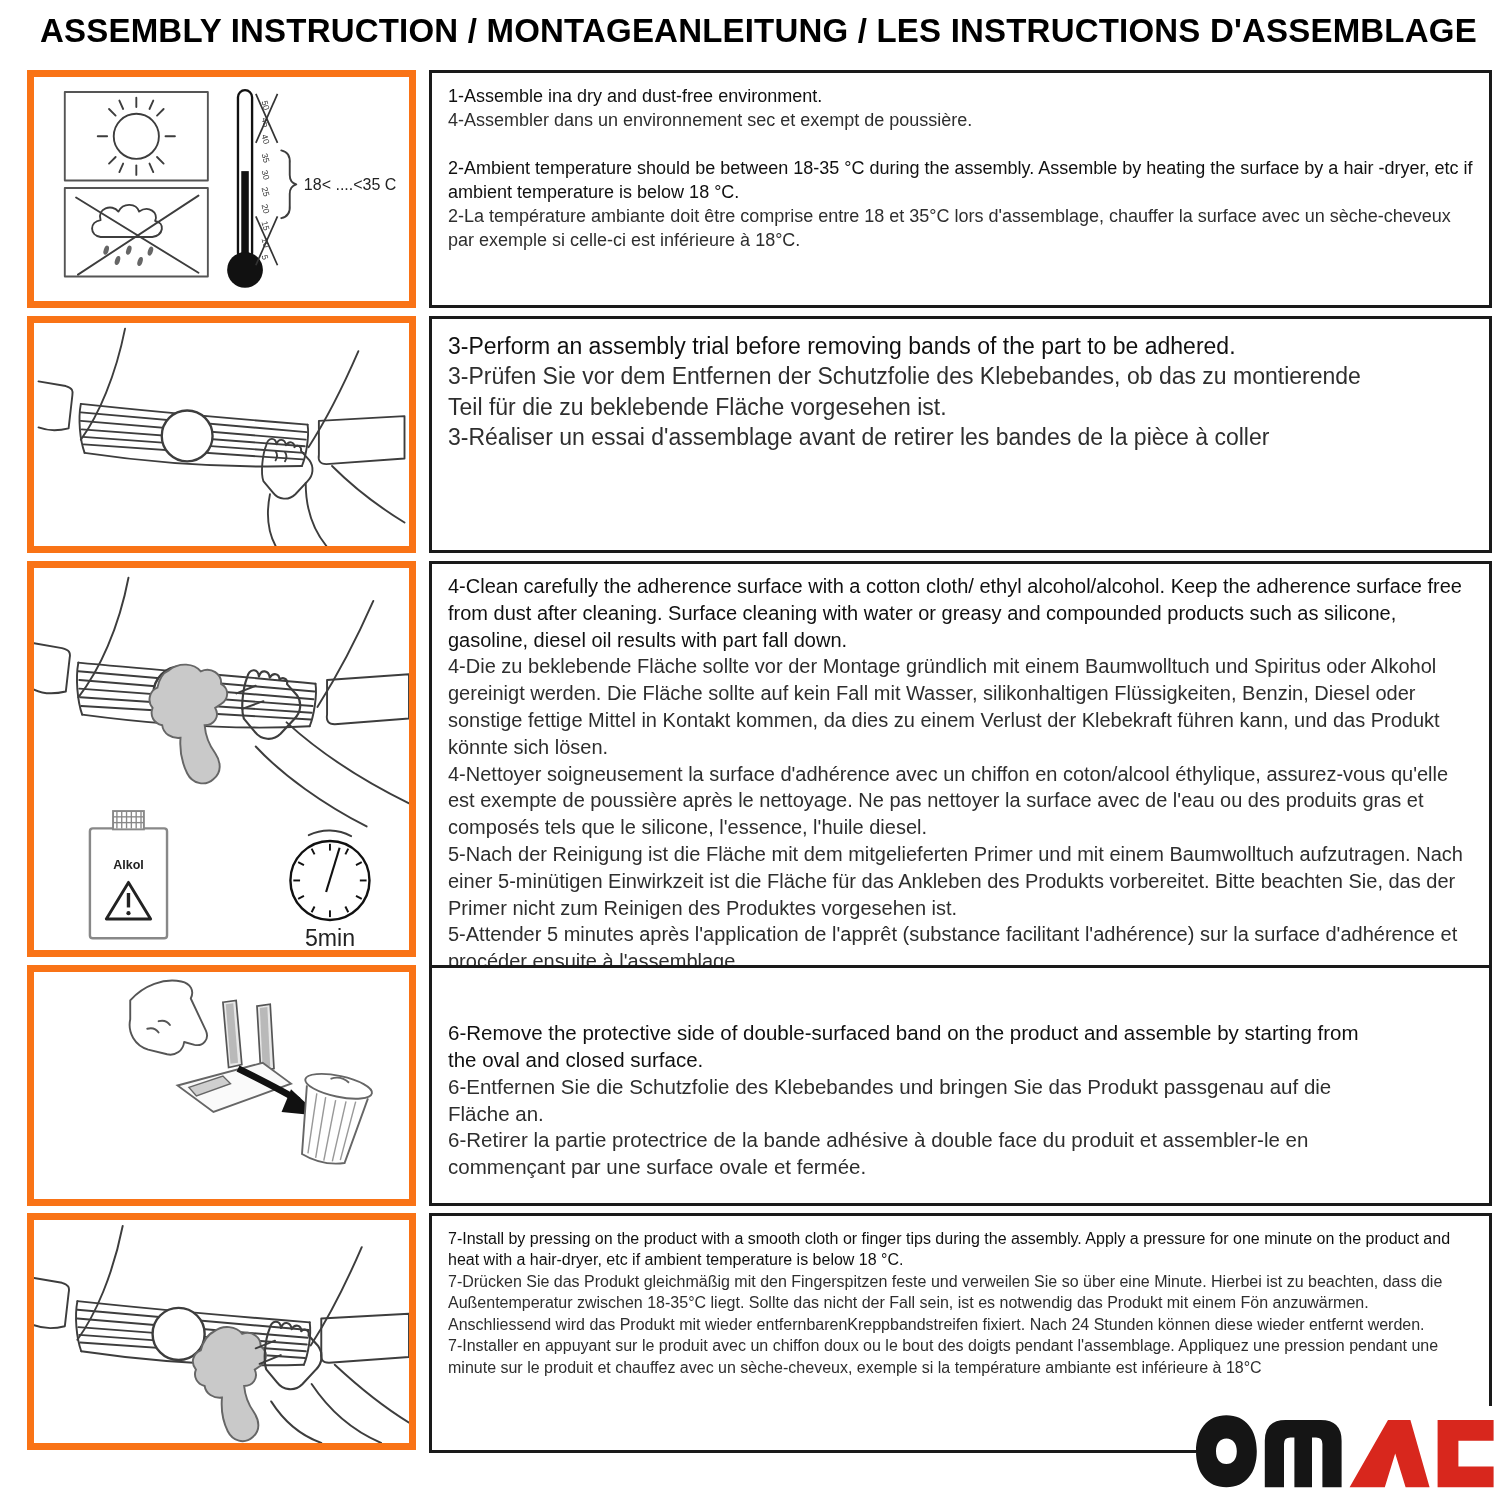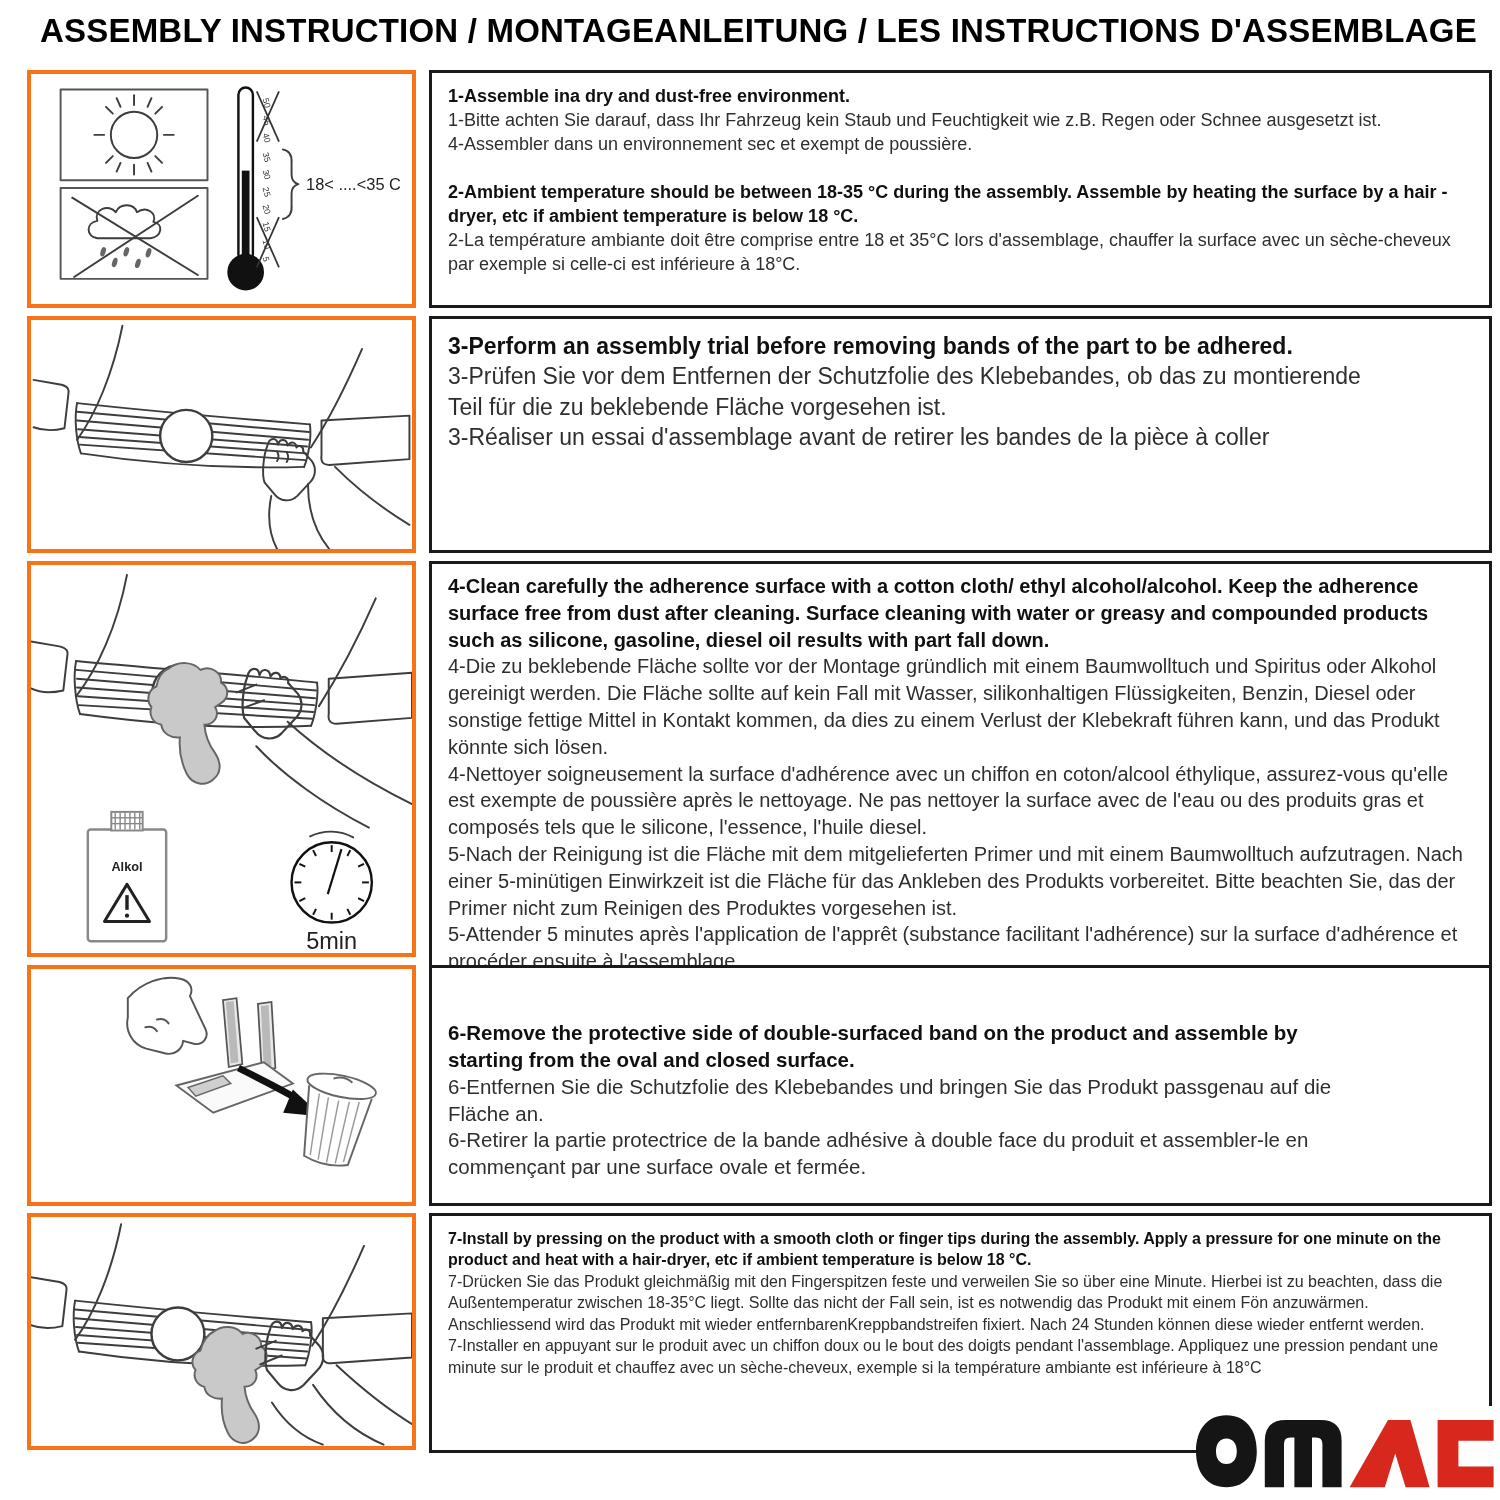--- a/index.html
+++ b/index.html
@@ -1,26 +1,26 @@
 <!DOCTYPE html>
 <html><head>
 <meta charset="utf-8">
 <style>
   html,body{margin:0;padding:0;background:#fff;}
   .page{position:relative;width:1500px;height:1500px;background:#fff;overflow:hidden;
         font-family:"Liberation Sans",sans-serif;}
   .title{position:absolute;left:40px;top:12px;font-size:33px;font-weight:bold;
          color:#000000;letter-spacing:.2px;white-space:nowrap;}
   .illus{position:absolute;left:27px;width:389px;background:#fff;
-         border:4px solid #f97316;box-sizing:border-box;overflow:hidden;}
+         border:7px solid #f97316;box-sizing:border-box;overflow:hidden;}
   .tbox{position:absolute;left:429px;width:1063px;background:#fff;
         border:3px solid #1a1a1a;box-sizing:border-box;padding:12px 16px;
         overflow:hidden;color:#2e2e2e;}
   .tbox p{margin:0;}
-  .tbox p.b{font-weight:bold;color:#101010;}
+  .tbox p.b{font-weight:normal;color:#101010;}
   .tbox p.g{margin-top:24px;}
   .r1i{top:70px;height:238px}   .r1t{top:70px;height:238px;font-size:18px;line-height:1.33}
   .r2i{top:316px;height:237px}  .r2t{top:316px;height:237px;font-size:23px;line-height:1.32;}
   .r2t p{max-width:930px}
   .r3i{top:561px;height:396px}  .r3t{top:561px;height:412px;font-size:20px;line-height:1.34;padding-top:9px}
   .r4i{top:965px;height:241px}  .r4t{top:965px;height:241px;font-size:20.5px;line-height:1.31;padding-top:52px}
   .r4t p{max-width:925px}
   .r5i{top:1213px;height:237px} .r5t{top:1213px;height:240px;font-size:16px;line-height:1.34}
   .illus svg{display:block;width:100%;height:100%;}
   .logo{position:absolute;left:1196px;top:1406px;width:300px;height:92px;background:#fff;}
@@ -90,21 +90,20 @@
           <line x1="231" y1="148" x2="254" y2="200"></line>
             <line x1="254" y1="148" x2="231" y2="200"></line>
         </g>
         <path class="ln" d="M 258,78 Q 268,80 267,92 L 267,104 Q 267,112 274,114 Q 267,116 267,124 L 267,136 Q 268,148 258,150"></path>
         <text class="svgtxt" x="282" y="120" font-size="17">18&lt; ....&lt;35 C</text>
       </g>
     </svg>
   </div>
   <div class="tbox r1t">
     <p class="b">1-Assemble ina dry and dust-free environment.</p>
-    <p>1-Bitte achten Sie darauf, dass Ihr Fahrzeug kein Staub und Feuchtigkeit wie z.B. Regen oder Schnee ausgesetzt ist.</p>
     <p>4-Assembler dans un environnement sec et exempt de poussière.</p>
     <p class="b g">2-Ambient temperature should be between 18-35 °C  during the assembly. Assemble by heating the surface by a hair -dryer, etc if ambient temperature is below 18 °C.</p>
     <p>2-La température ambiante doit être comprise entre 18 et 35°C lors d'assemblage, chauffer la surface avec un sèche-cheveux par exemple si celle-ci est inférieure à 18°C.</p>
   </div>
 
   <div class="illus r2i">
     <svg viewBox="0 0 389 237">
       <g class="ln">
         <path d="M 92,6 C 82,56 64,98 45,124"></path>
         <path d="M 340,30 C 320,76 300,112 287,132"></path>

